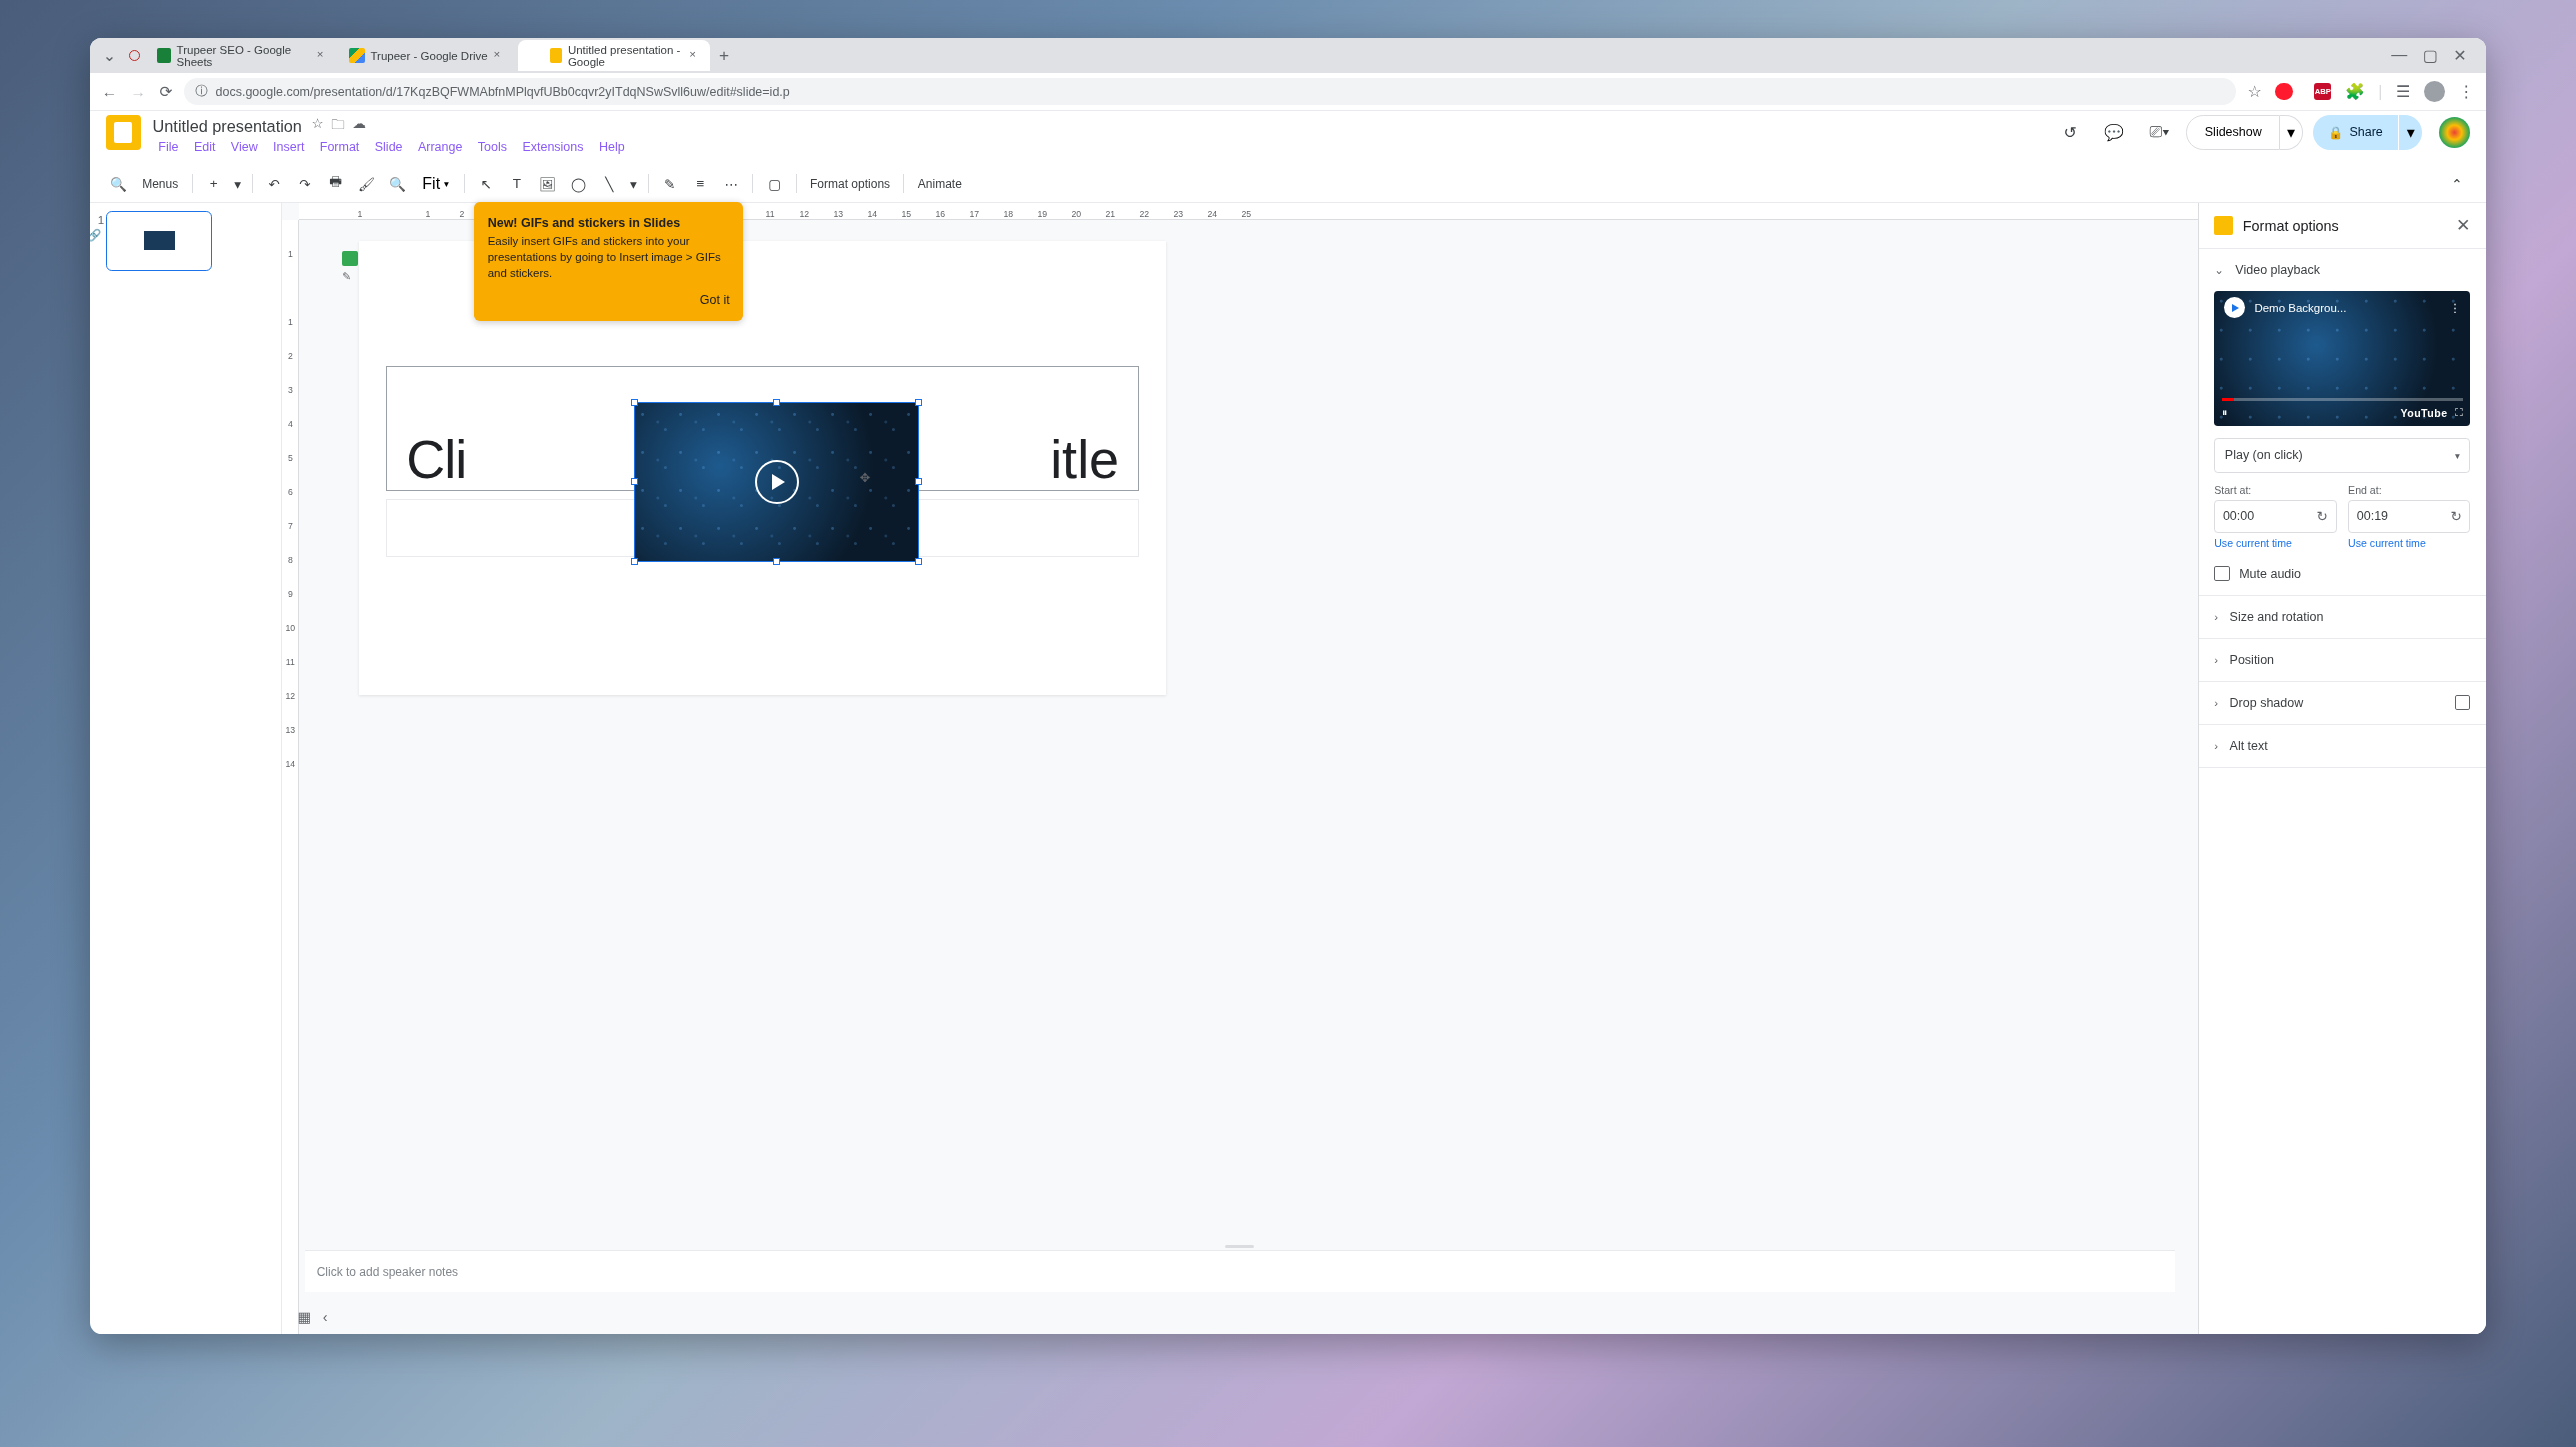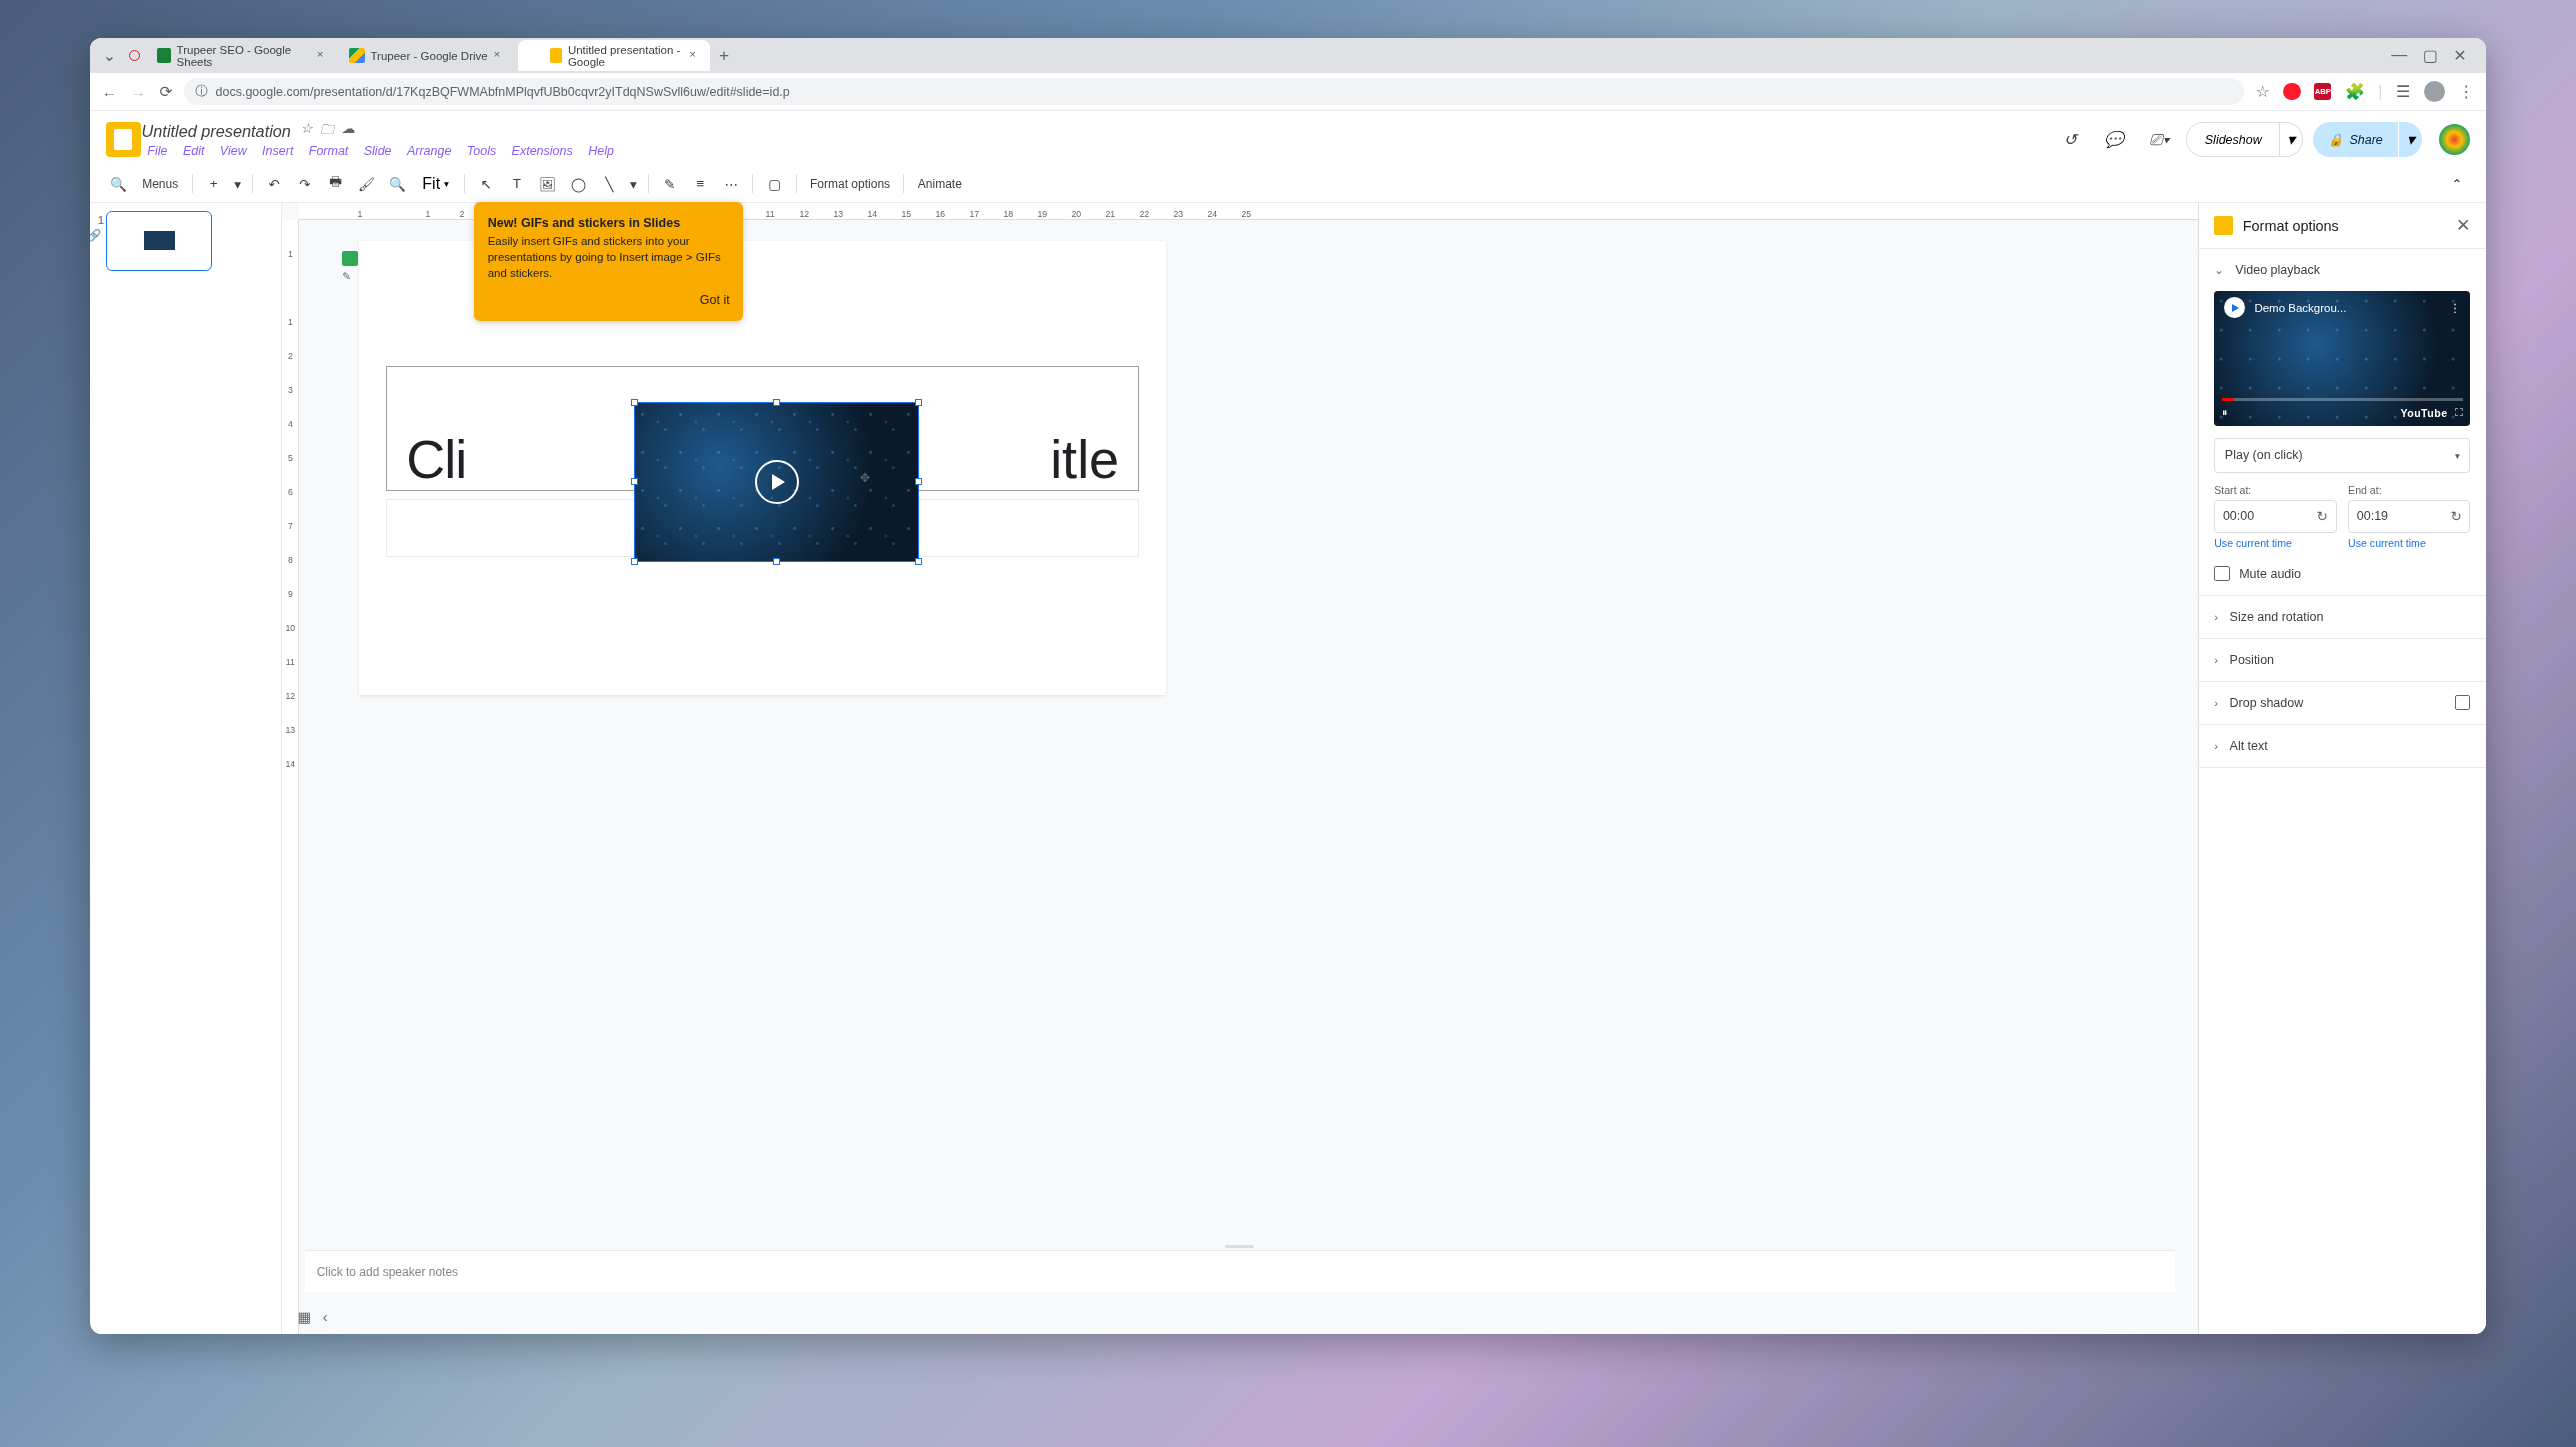--- a/index.html
+++ b/index.html
@@ -18,23 +18,23 @@
 .tab-new { width: 27px; height: 27px; display: flex; align-items: center; justify-content: center; color: #5f6368; cursor: pointer; font-size: 17.3px; }
 .window-controls { margin-left: auto; display: flex; gap: 15.4px; padding: 0 11.5px; color: #5f6368; }
 .window-controls span { cursor: pointer; }
 .address-bar { height: 38px; background: #fff; display: flex; align-items: center; padding: 0 11.5px; gap: 11.5px; border-bottom: 1px solid #e8eaed; }
 .nav-btns { display: flex; gap: 13.5px; color: #5f6368; }
 .nav-btns span { cursor: pointer; font-size: 15.4px; }
 .url-box { flex: 1; height: 27px; background: #f1f3f4; border-radius: 13.5px; display: flex; align-items: center; padding: 0 11.5px; font-size: 12.5px; color: #5f6368; gap: 7.7px; }
 .addr-icons { display: flex; gap: 13.5px; color: #5f6368; align-items: center; }
 .addr-icons span { cursor: pointer; }
 .opera-icon { width: 17.3px; height: 17.3px; background: #ff1b2d; border-radius: 50%; }
-.abp-icon { width: 17.3px; height: 17.3px; background: #c70d2c; border-radius: 2.9px; color: #fff; font-size: 7.7px; display: flex; align-items: center; justify-content: center; font-weight: bold; }
+.abp-icon { width: 17.3px; height: 17.3px; background: #c70d2c; border-radius: 2.9px; color: #fff; font-size: 7.7px; display: flex; align-items: center; justify-content: center; font-weight: bold; margin-left: 8px; }
 .profile-icon { width: 21px; height: 21px; border-radius: 50%; background: #9aa0a6; }
-.app-header { height: 54px; display: flex; align-items: center; padding: 3.8px 15.4px 0; gap: 1px; font-style: italic; }
+.app-header { height: 54px; display: flex; align-items: flex-start; padding: 3.8px 15.4px 0; gap: 12px; }
 .slides-logo { width: 35px; height: 35px; background: #fbbc04; border-radius: 3.8px; display: flex; align-items: center; justify-content: center; }
 .slides-logo::after { content: ""; width: 17.3px; height: 21px; background: #fff; border-radius: 1.9px; }
 .doc-info { display: flex; flex-direction: column; }
 .doc-title-row { display: flex; align-items: center; gap: 9.6px; }
 .doc-title { font-size: 16.3px; color: #3c4043; }
 .doc-icons { display: flex; gap: 7.7px; color: #5f6368; font-size: 13.5px; }
 .doc-icons span { cursor: pointer; }
 .menubar { display: flex; gap: 3.8px; font-size: 12.5px; color: #8b5cf6; }
 .menubar span { padding: 1.9px 5.8px; cursor: pointer; border-radius: 3.8px; }
 .header-right { margin-left: auto; display: flex; align-items: center; gap: 9.6px; }

